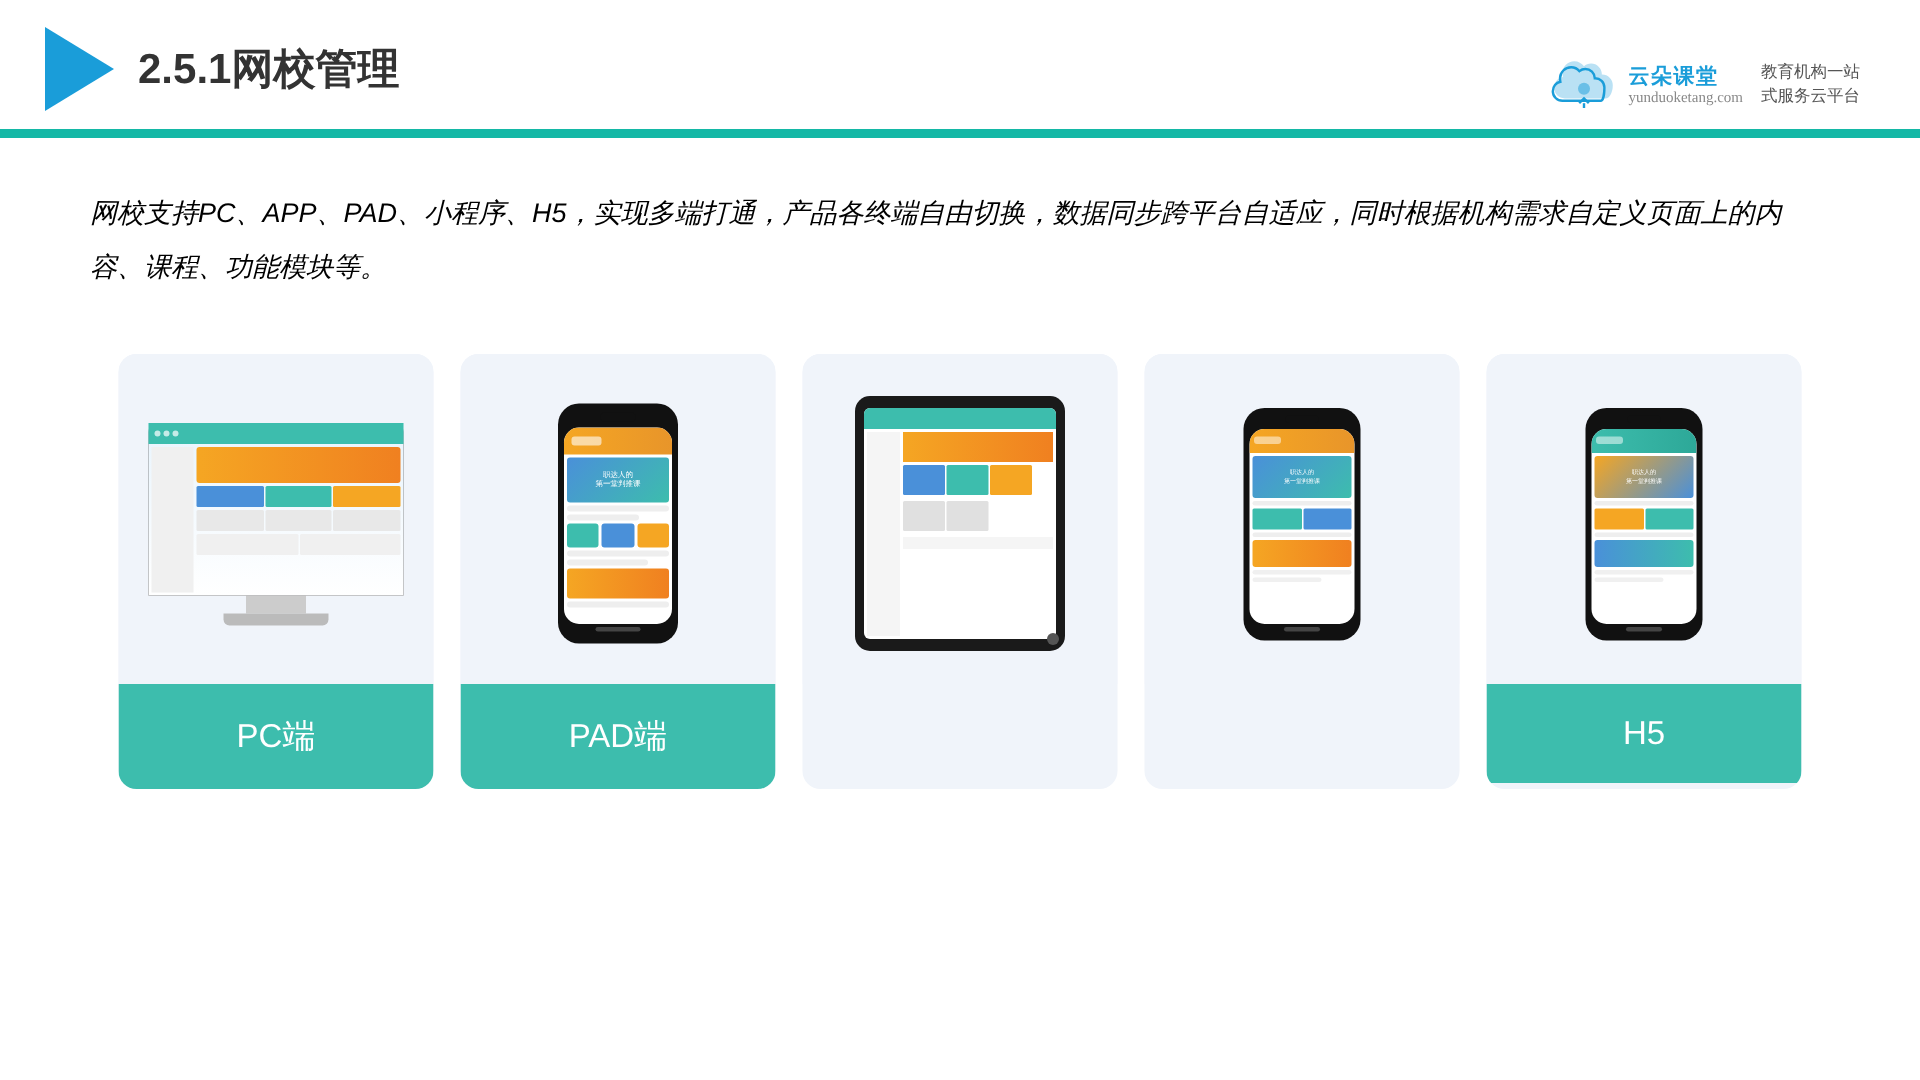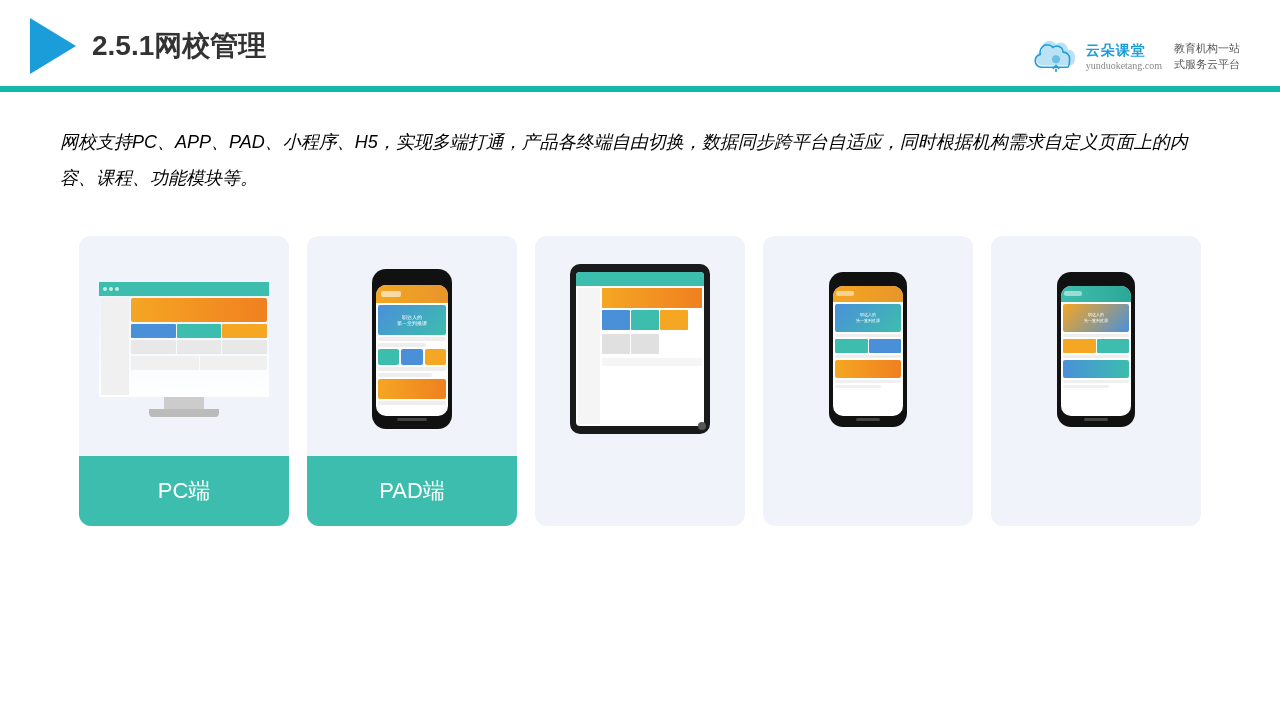--- a/index.html
+++ b/index.html
@@ -541,15 +541,16 @@
             </div>
             <div style="height:3px;background:#eee;border-radius:2px;"></div>
             <div style="height:18px;background:linear-gradient(90deg,#4a90d9,#3dbdad);border-radius:2px;"></div>
             <div style="height:3px;background:#f0f0f0;border-radius:2px;"></div>
             <div style="height:3px;background:#f0f0f0;border-radius:2px;width:70%;"></div>
           </div>
         </div>
         <div style="width:24px;height:3px;background:#444;border-radius:2px;margin:2px auto 0;"></div>
       </div>
     </div>
+    <div class="card-label">H5</div>
   </div>
 
 </div>
 
 </body></html>

